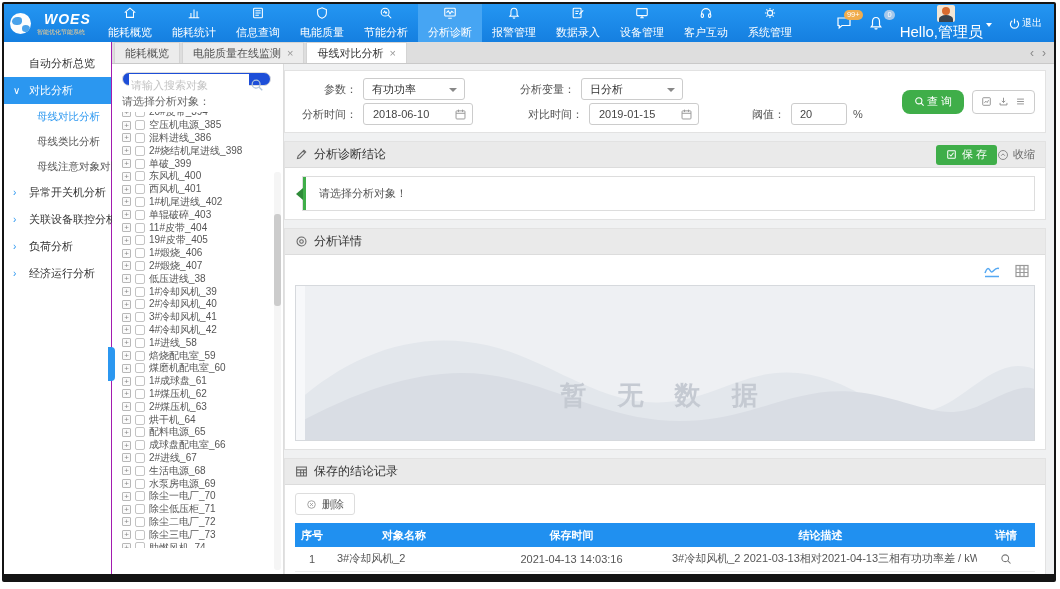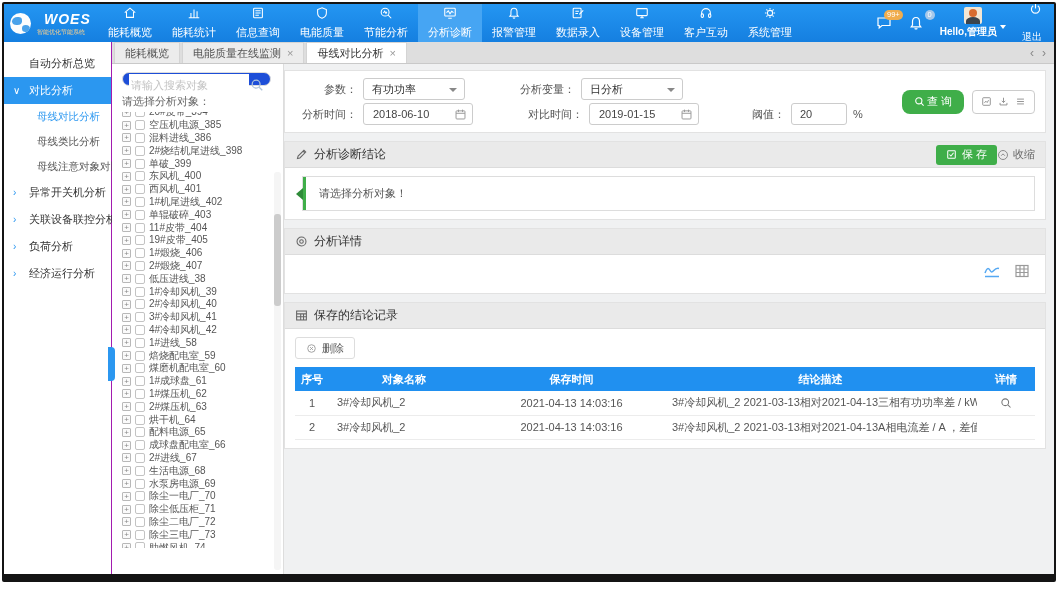--- a/index.html
+++ b/index.html
@@ -24,23 +24,23 @@
   .nav-item svg{width:14px;height:14px;stroke:#fff;fill:none;stroke-width:1.2;}
   .top-right{margin-left:auto;display:flex;align-items:center;gap:16px;padding-right:4px;}
   .hicon{position:relative;display:flex;}
   .hicon svg{width:16px;height:16px;stroke:#fff;fill:none;stroke-width:1.2;}
   .badge{position:absolute;top:-5px;right:-11px;font-size:7.5px;line-height:10px;padding:0 3px;border-radius:6px;background:#f0ad4e;color:#fff;}
   .badge.blue{background:#a6c8ea;}
   .userbox{display:flex;flex-direction:column;align-items:center;gap:1px;}
   .avatar{width:18px;height:17px;border-radius:2px;background:#f3e6d4;position:relative;overflow:hidden;}
   .avatar::before{content:"";position:absolute;left:5px;top:2px;width:8px;height:8px;border-radius:50%;background:#d96b2f;}
   .avatar::after{content:"";position:absolute;left:2px;top:10px;width:14px;height:8px;border-radius:50% 50% 0 0;background:#3a434d;}
-  .username{font-size:10px;display:flex;align-items:flex-start;gap:3px;white-space:nowrap;font-weight:bold;}
+  .username{font-size:15px;display:flex;align-items:flex-start;gap:3px;white-space:nowrap;}
   .caret-down{width:0;height:0;border-left:3px solid transparent;border-right:3px solid transparent;border-top:4px solid #fff;display:inline-block;}
-  .logout{display:flex;flex-direction:column;align-items:flex-end;gap:15px;font-size:10px;}
+  .logout{display:flex;flex-direction:row;align-items:center;gap:1px;font-size:10px;}
   .logout svg{width:13px;height:13px;stroke:#fff;fill:none;stroke-width:1.4;}
 
   
   .mainrow{flex:1;display:flex;min-height:0;}
   .sidebar{width:108px;flex:0 0 108px;background:#fff;border-right:1px solid #a21caf;padding-top:8px;position:relative;}
   .rightcol{flex:1;display:flex;flex-direction:column;min-width:0;}
   .tabbar{height:22px;flex:0 0 22px;background:#dedede;border-bottom:1px solid #c9c9c9;display:flex;align-items:flex-end;padding-left:2px;}
   .bodyrow{flex:1;display:flex;min-height:0;}
 
   
@@ -629,20 +629,28 @@
             </div>
             <div class="sec-body">
               <div class="chart-tools">
                 <svg viewBox="0 0 18 16" style="stroke:#55a8f2;fill:none;stroke-width:1.5;">
                     <path d="M2 10 C4 4.5 5.5 4.5 7.5 8 C9.5 11.5 11 4 16 5.5 M2 13.5 H16"></path>
                   </svg>
                 <svg viewBox="0 0 16 16" style="stroke:#9a9a9a;fill:none;stroke-width:1.2;">
                     <rect x="2" y="2.5" width="12" height="11"></rect>
                     <path d="M2 6 H14 M2 9.5 H14 M6 2.5 V13.5 M10 2.5 V13.5"></path>
                   </svg>
+              </div>
+              <div class="chart-box">
+                <svg class="hills" viewBox="0 0 732 156" preserveAspectRatio="none">
+                  <path d="M0,156 L0,118 C55,68 120,44 190,60 C250,74 300,120 360,118 C420,116 448,78 510,90 C560,100 580,132 620,128 C662,124 690,68 732,84 L732,156 Z" fill="#e3e7ec"></path>
+                  <path d="M0,156 L0,140 C80,96 150,76 220,96 C282,113 330,142 400,136 C460,131 500,100 560,108 C612,115 640,140 680,120 C704,108 720,100 732,104 L732,156 Z" fill="#d9dde4"></path>
+                </svg>
+                <div class="chart-left"></div>
+                <div class="nodata">暂 无 数 据</div>
               </div>
             </div>
           </div>
 
           <div class="sec">
             <div class="sec-head">
               <svg viewBox="0 0 16 16">
                   <rect x="2" y="2.5" width="12" height="11"></rect>
                   <path d="M2 6 H14 M2 9.5 H14 M7 6 V13.5 M10.5 6 V13.5"></path>
                 </svg>

